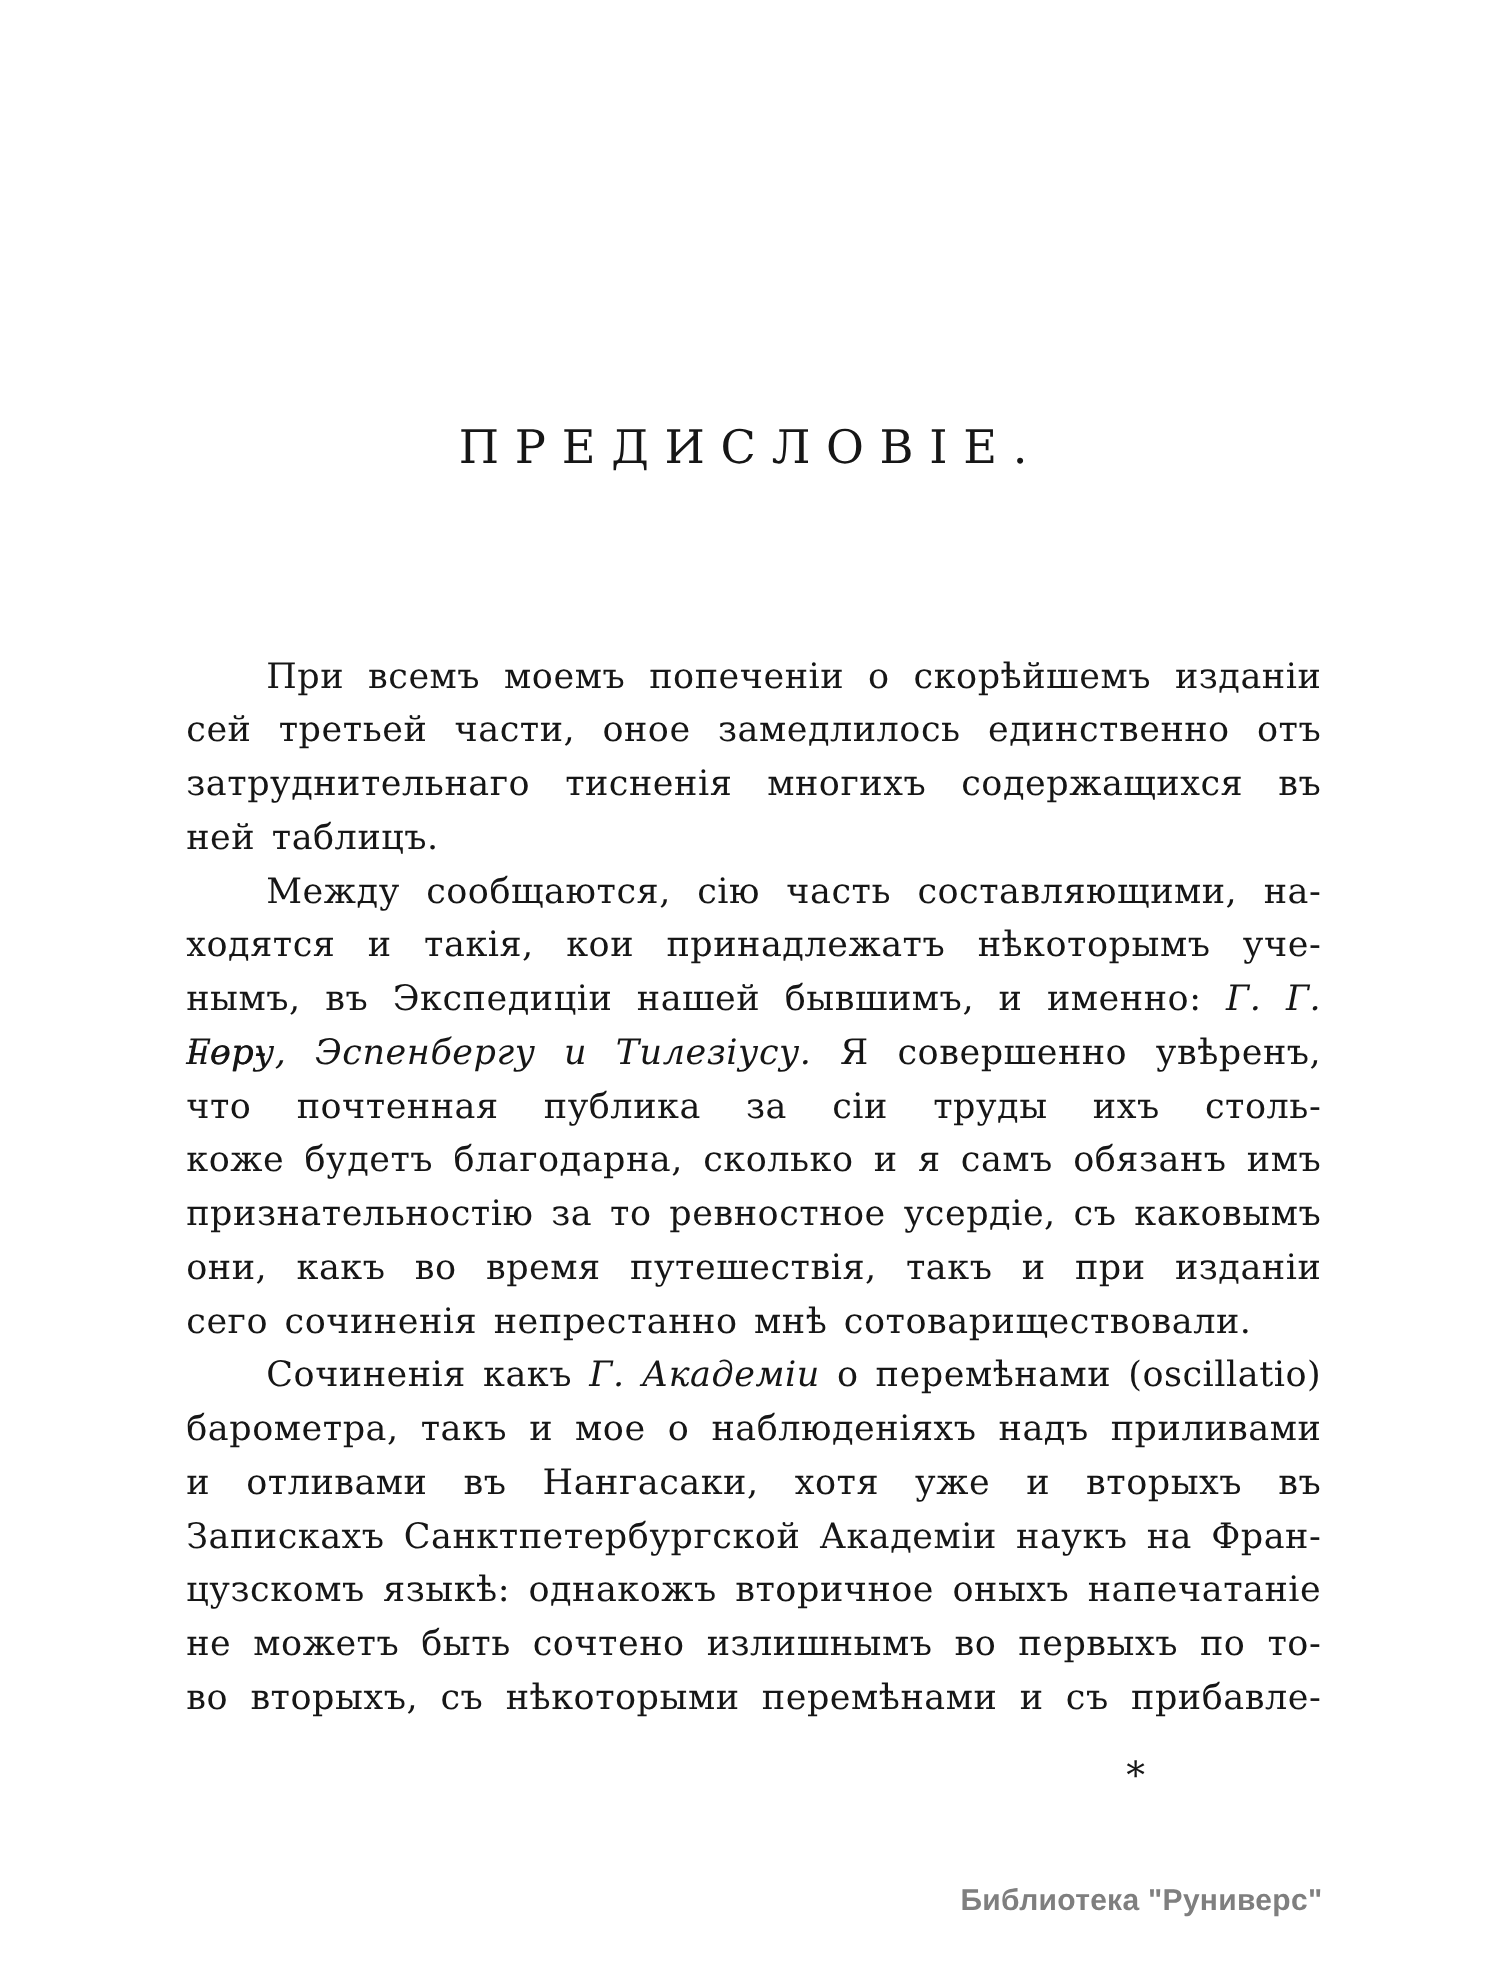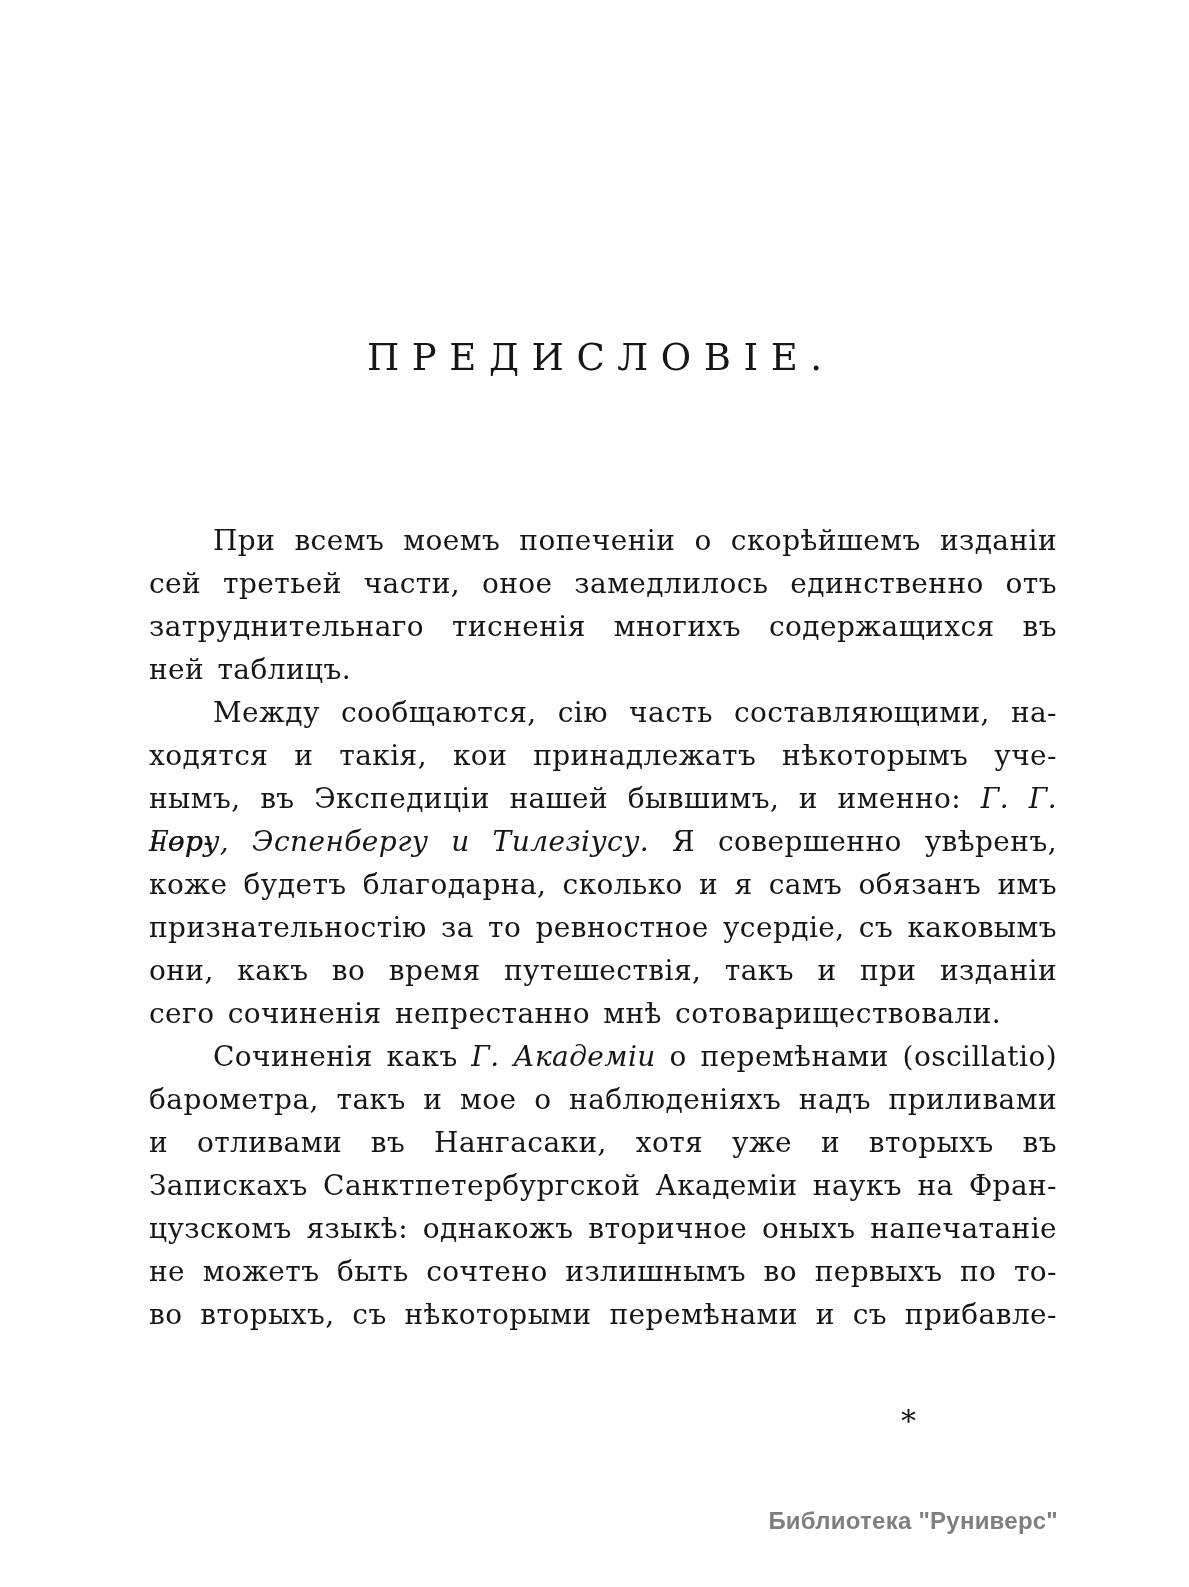--- a/index.html
+++ b/index.html
@@ -82,20 +82,21 @@
         <div class="line indent"><span>При всемъ моемъ попеченіи о скорѣйшемъ изданіи</span></div>
         <div class="line"><span>сей третьей части, оное замедлилось единственно отъ</span></div>
         <div class="line"><span>затруднительнаго тисненія многихъ содержащихся въ</span></div>
         <div class="line no-justify"><span>ней таблицъ.</span></div>
       </div>
       <div class="paragraph">
         <div class="line indent"><span>Между сообщаются, сію часть составляющими, на-</span></div>
         <div class="line"><span>ходятся и такія, кои принадлежатъ нѣкоторымъ уче-</span></div>
         <div class="line"><span>нымъ, въ Экспедиціи нашей бывшимъ, и именно: </span><span class="italic">Г. Г. Гор-</span></div>
         <div class="line"><span class="italic">неру, Эспенбергу и Тилезіусу.</span><span> Я совершенно увѣренъ,</span></div>
+        <div class="line"><span>что почтенная публика за сіи труды ихъ столь-</span></div>
         <div class="line"><span>коже будетъ благодарна, сколько и я самъ обязанъ имъ</span></div>
         <div class="line"><span>признательностію за то ревностное усердіе, съ каковымъ</span></div>
         <div class="line"><span>они, какъ во время путешествія, такъ и при изданіи</span></div>
         <div class="line no-justify"><span>сего сочиненія непрестанно мнѣ сотовариществовали.</span></div>
       </div>
       <div class="paragraph">
         <div class="line indent"><span>Сочиненія какъ </span><span class="italic">Г. Академіи</span><span> о перемѣнами (oscillatio)</span></div>
         <div class="line"><span>барометра, такъ и мое о наблюденіяхъ надъ приливами</span></div>
         <div class="line"><span>и отливами въ Нангасаки, хотя уже и вторыхъ въ</span></div>
         <div class="line"><span>Запискахъ Санктпетербургской Академіи наукъ на Фран-</span></div>

